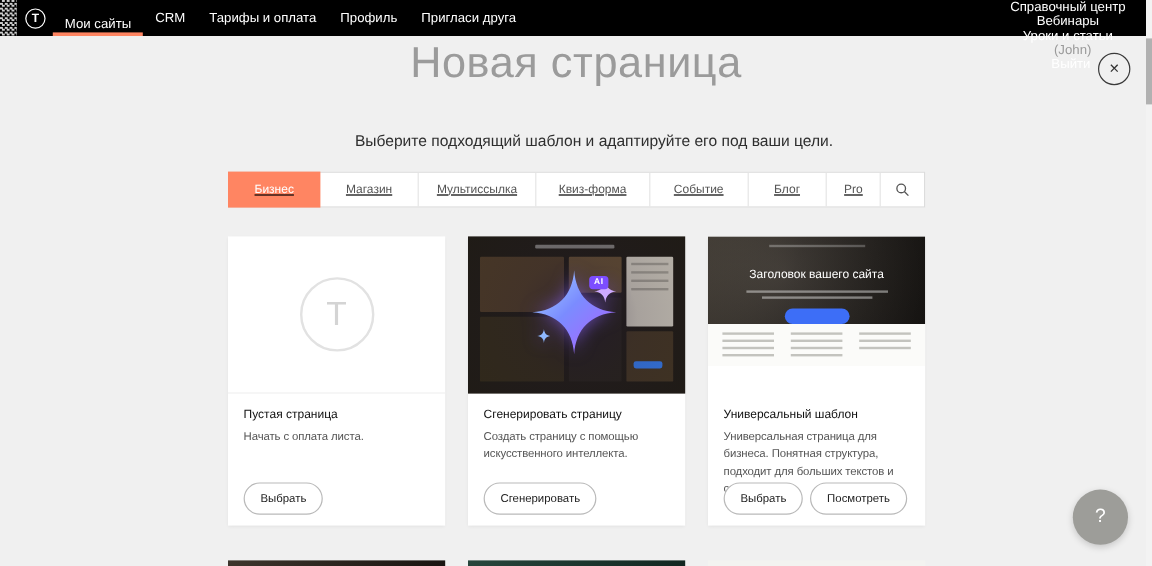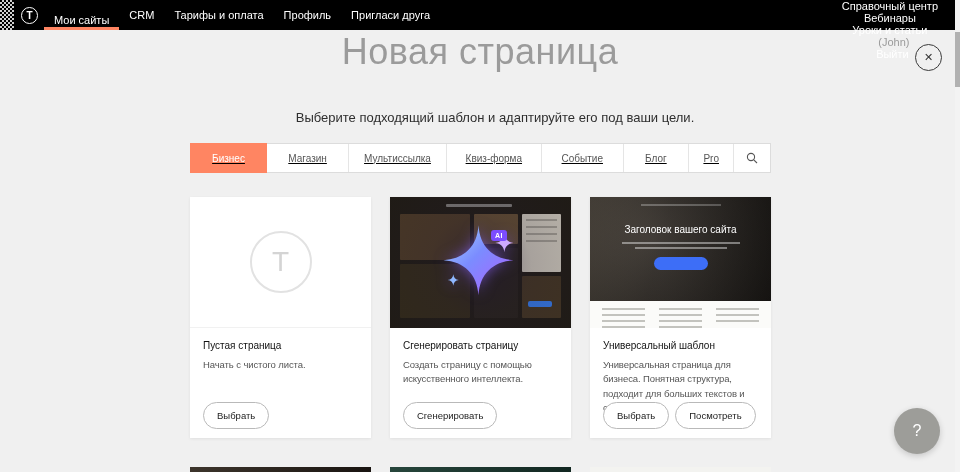--- a/index.html
+++ b/index.html
@@ -74,21 +74,21 @@
   .bl5 i { display:block; height:2px; background:#a9a49a; margin:5px 4px 0 4px; }
   .bl6 { left:132px; top:79px; width:39px; height:42px; background:#4a3b28; }
   .ai-chip { position:absolute; left:138px; top:104px; width:24px; height:6px; background:#3b82f6; border-radius:2px; }
   .ai-vignette { position:absolute; inset:0; background:radial-gradient(circle at 50% 52%, rgba(30,20,45,0.55) 0%, rgba(20,14,30,0.25) 45%, rgba(0,0,0,0.15) 100%); }
   .ai-star { position:absolute; left:50%; top:50%; width:84px; height:84px; transform:translate(-53%,-50%);
     filter:drop-shadow(0 0 7px rgba(140,100,255,0.65)); }
   .ai-badge { position:absolute; left:101px; top:33px; background:#7c4dff; color:#fff; font-size:7px;
     font-weight:bold; padding:2px 4px; border-radius:3px; letter-spacing:0.5px; }
 
   
-  .up-dark { height:104px; position:relative;
+  .up-dark { height:73px; position:relative;
     background:linear-gradient(105deg,#4d463d 0%,#332e29 40%,#201d1a 100%);padding-left:48px; }
   .up-dark::after { content:""; position:absolute; inset:0; background:radial-gradient(circle at 35% 40%, rgba(255,255,255,0.06), rgba(0,0,0,0.35)); }
   .up-nav { position:absolute; left:50%; top:7px; transform:translateX(-50%); width:80px; height:2px; background:rgba(255,255,255,0.3); }
   .up-heading { position:absolute; top:27px; left:0; width:100%; text-align:center; color:#fff; font-size:10px; z-index:2; }
   .up-line { position:absolute; left:50%; transform:translateX(-50%); height:2px; background:rgba(255,255,255,0.42); z-index:2; }
   .up-l1 { top:45px; width:118px; }
   .up-l2 { top:50px; width:92px; }
   .up-cta { position:absolute; top:60px; left:50%; transform:translateX(-50%); width:54px; height:13px;
     background:#3d6ef7; border-radius:7px; z-index:2; }
   .up-light { height:35px; background:#fbfbf9; display:flex; gap:14px; padding:7px 12px; }
@@ -153,21 +153,21 @@
   </div>
 
   <div class="cards">
 
     <div class="card">
       <div class="card-preview blank-preview">
         <div class="blank-logo">T</div>
       </div>
       <div class="card-body">
         <div class="card-title">Пустая страница</div>
-        <div class="card-desc">Начать с чистого листа.</div>
+        <div class="card-desc">Начать с оплата листа.</div>
       </div>
       <div class="card-actions">
         <button class="btn">Выбрать</button>
       </div>
     </div>
 
     <div class="card">
       <div class="card-preview ai-preview">
         <div class="ai-bar ai-b1"></div>
         <div class="block bl1"></div>

